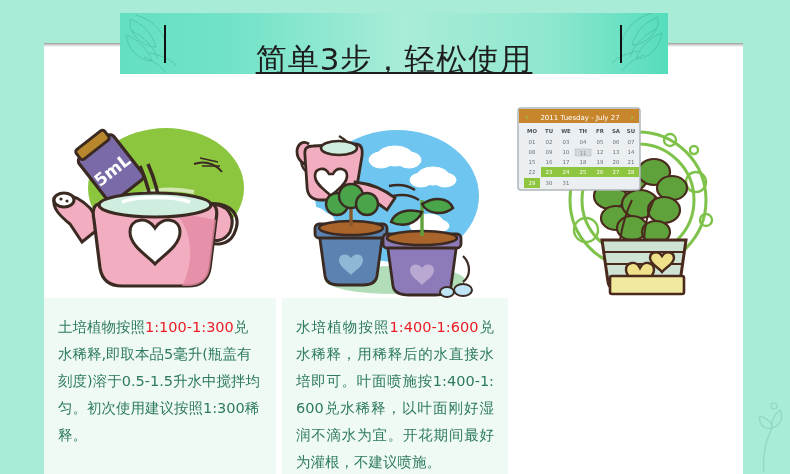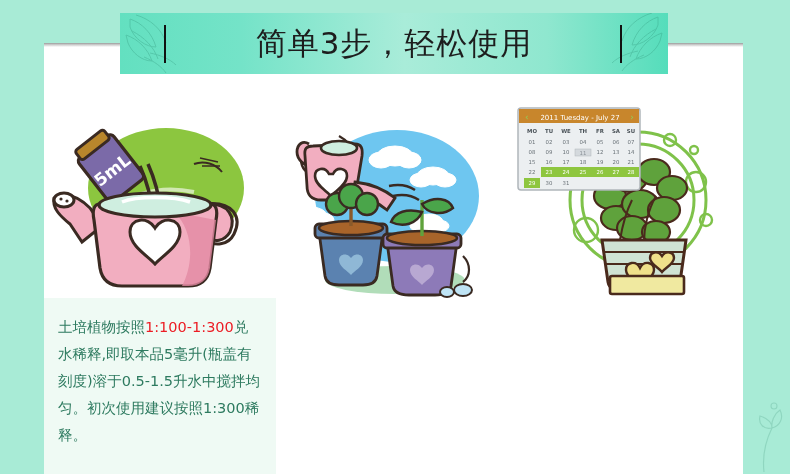--- a/index.html
+++ b/index.html
@@ -26,25 +26,25 @@
     background:linear-gradient(to right,#63e0c0 0%,#74e3c8 22%,#a9ecd9 52%,#8fe7cf 78%,#55ddbb 100%);
     overflow:hidden;
   }
   .banner-deco{position:absolute;top:0;width:70px;height:61px;opacity:.30;}
   .banner-deco.left{left:2px;}
   .banner-deco.right{right:2px;}
   .banner-bar{position:absolute;top:12px;width:2px;height:38px;background:#111111;}
   .banner-bar.left{left:44px;}
   .banner-bar.right{right:46px;}
   .banner-title{
-    position:absolute;left:0;top:0;width:540px;height:61px;
+    position:absolute;left:0;top:16px;width:540px;height:61px;
     display:flex;align-items:center;justify-content:center;
     font-size:31px;color:#1d1d1d;letter-spacing:1px;
     font-family:"DejaVu Sans","Liberation Sans",sans-serif;
-    padding-left:8px;box-sizing:border-box;
+    padding-left:8px;box-sizing:border-box;text-decoration:underline;
   }
 
   
   .art-row{position:absolute;left:44px;top:100px;width:699px;height:198px;display:flex;}
   .art-cell{position:relative;width:233px;height:198px;}
   .art-svg{position:absolute;left:0;top:0;}
 
   
   .panels{position:absolute;left:44px;top:298px;width:610px;height:176px;display:flex;}
   .panel{
@@ -295,15 +295,18 @@
           </g>
         </g>
       </svg>
     </div>
   </div>
 
   <div class="panels">
     <div class="panel p1">
       <p class="ptext"><span>土培植物按照</span><span class="hl">1:100-1:300</span><span>兑水稀释,即取本品5毫升(瓶盖有刻度)溶于0.5-1.5升水中搅拌均匀。初次使用建议按照1:300稀释。</span></p>
     </div>
+    <div class="panel p2">
+      <p class="ptext just"><span>水培植物按照</span><span class="hl">1:400-1:600</span><span>兑水稀释，用稀释后的水直接水培即可。叶面喷施按1:400-1:600兑水稀释，以叶面刚好湿润不滴水为宜。开花期间最好为灌根，不建议喷施。</span></p>
+    </div>
   </div>
 
 </div>
 
 </body></html>

